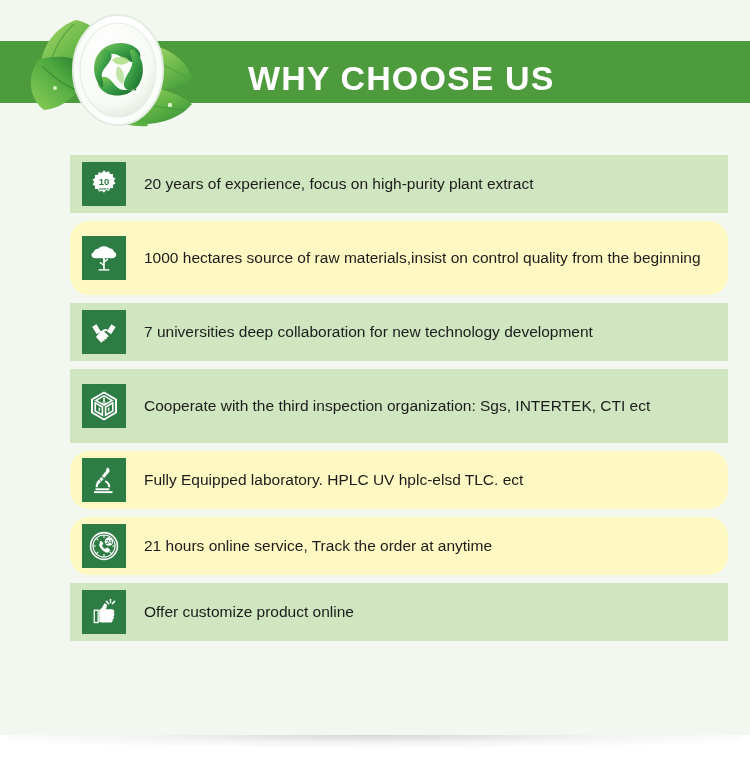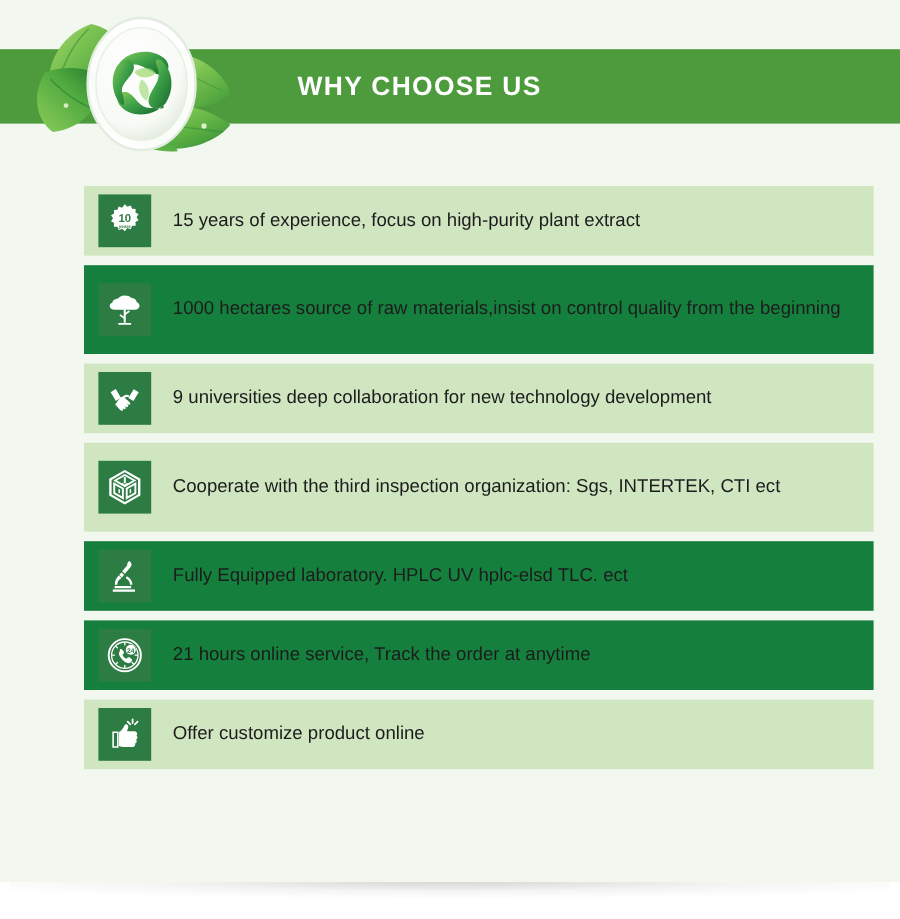--- a/index.html
+++ b/index.html
@@ -23,21 +23,21 @@
     background:radial-gradient(ellipse 60% 100% at 50% 0%, rgba(120,120,120,0.30) 0%, rgba(150,150,150,0.10) 55%, rgba(255,255,255,0) 100%);
   }
 
   
   .header-bar{
     position:absolute;left:0;top:41px;width:750px;height:62px;
     background:#4d9b3c;
   }
   .header-title{
     position:absolute;left:248px;top:59px;
-    font-size:22px;font-weight:bold;color:#ffffff;
+    font-size:34px;font-weight:bold;color:#ffffff;
     letter-spacing:1.1px;
     font-family:"Liberation Sans","DejaVu Sans",sans-serif;
   }
 
   
   .logo-wrap{
     position:absolute;left:14px;top:8px;width:210px;height:125px;
   }
   .logo-wrap svg{display:block;}
 
@@ -45,21 +45,21 @@
   .rows{
     position:absolute;left:48px;top:155px;width:658px;padding-left:22px;
   }
   .row{
     display:flex;align-items:center;
     width:658px;
     margin-bottom:8px;
     box-sizing:border-box;
   }
   .row.dark{background:#cfe6c0;}
-  .row.light{background:#15803d;}
+  .row.light{background:#fef9c3;border-radius:19px;}
   .row-icon{
     flex:0 0 auto;
     width:44px;height:44px;
     margin-left:12px;margin-right:18px;
     background:#2d7c44;
     display:flex;align-items:center;justify-content:center;
     box-sizing:border-box;
   }
   .row-icon svg{display:block;}
   .row-text{
@@ -153,21 +153,21 @@
   <div class="rows">
 
     <div class="row dark h1line">
       <span class="row-icon">
         <svg width="30" height="30" viewBox="0 0 30 30" xmlns="http://www.w3.org/2000/svg">
           <path fill="#ffffff" d="M15 1.2l2.1 2.1 2.8-1.1 1.2 2.8 3 .1-.2 3 2.6 1.5-1.7 2.5 1.7 2.5-2.6 1.5.2 3-3 .1-1.2 2.8-2.8-1.1L15 23.8l-2.1-2.1-2.8 1.1-1.2-2.8-3-.1.2-3L3.5 15.4l1.7-2.5-1.7-2.5 2.6-1.5-.2-3 3-.1L9.9 3l2.8 1.1z"></path>
           <text x="15" y="15.6" text-anchor="middle" font-family="Liberation Sans, sans-serif" font-size="9.5" font-weight="bold" fill="#2d7c44">10</text>
           <text x="15" y="20.6" text-anchor="middle" font-family="Liberation Sans, sans-serif" font-size="3.8" font-weight="bold" fill="#2d7c44">years</text>
         </svg>
       </span>
-      <span class="row-text">15 years of experience, focus on high-purity plant extract</span>
+      <span class="row-text">20 years of experience, focus on high-purity plant extract</span>
     </div>
 
     <div class="row light h2line">
       <span class="row-icon">
         <svg width="30" height="30" viewBox="0 0 30 30" xmlns="http://www.w3.org/2000/svg">
           <path fill="#ffffff" d="M14.8 3.2c-2.6 0-4.6 1.2-5.5 2.6-2.4.1-4.4 1.6-4.8 3.4-1.3.5-2.1 1.6-2.1 2.8 0 1.8 1.8 3.2 4.2 3.2h16.1c2.6 0 4.6-1.5 4.6-3.4 0-1.3-.9-2.5-2.3-3-.3-2-2.3-3.5-4.8-3.6-1-1.3-2.9-2-5.4-2z"></path>
           <path fill="#ffffff" d="M14.1 14h1.7v12h-1.7z"></path>
           <path fill="#ffffff" d="M14.9 18.2l3.6-2.6.8 1.1-4.4 3.2zM14.9 21.4l-3.6-2.6-.8 1.1 4.4 3.2z"></path>
           <path fill="#ffffff" d="M9.6 26.2h10.7v1.4H9.6z"></path>
         </svg>
@@ -177,21 +177,21 @@
 
     <div class="row dark h1line">
       <span class="row-icon">
         <svg width="30" height="30" viewBox="0 0 30 30" xmlns="http://www.w3.org/2000/svg">
           <path fill="#ffffff" d="M3.2 9.8l4.2-2.6 4.4 7.3-4.2 2.6z"></path>
           <path fill="#ffffff" d="M26.6 9.9l-4.2-2.6-4.4 7.3 4.2 2.6z"></path>
           <path fill="#ffffff" d="M11.3 14.3c1.3-.7 2.6-.4 3.6.3 1.1.8 2.4 1.9 3.5 2.9 1 .9 1.5 1.5.9 2.3-.5.7-1.3.5-2.1-.1l-.9-.7.9.9c.7.7.9 1.5.3 2.1-.6.6-1.4.4-2.1-.2l-.9-.8.8.9c.6.7.7 1.4.1 1.9-.6.5-1.3.3-2-.3l-.8-.8.6.8c.5.7.5 1.3-.1 1.7-.6.4-1.3.1-1.9-.5-1.2-1.2-3.1-3.3-4.2-4.6l4.3-5.8z"></path>
           <path fill="#ffffff" d="M18.2 14.3c-1.4-.8-2.6-.2-3.5.6-.6.5-1.5 1.2-2.2 1.7-.6.4-1.3.3-1.6-.2-.3-.5-.1-1.1.4-1.5.9-.7 2-1.6 2.9-2.2 1.4-1 3-1 4.4-.3l-.4 1.9z"></path>
         </svg>
       </span>
-      <span class="row-text">9 universities deep collaboration for new technology development</span>
+      <span class="row-text">7 universities deep collaboration for new technology development</span>
     </div>
 
     <div class="row dark h2line">
       <span class="row-icon">
         <svg width="32" height="32" viewBox="0 0 32 32" xmlns="http://www.w3.org/2000/svg">
           <path fill="#ffffff" d="M16 1.6L29 9v14L16 30.4 3 23V9z"></path>
           <path fill="#2d7c44" d="M16 3.6L27 10v12l-11 6.4L5 22V10z"></path>
           <path fill="#ffffff" d="M16 4.9l9.6 5.5L16 16 6.4 10.4z"></path>
           <path fill="#2d7c44" d="M16 6.6l6.6 3.8L16 14.2 9.4 10.4z"></path>
           <path fill="#ffffff" d="M15.2 7.6h1.6v5.1h-1.6z"></path>

